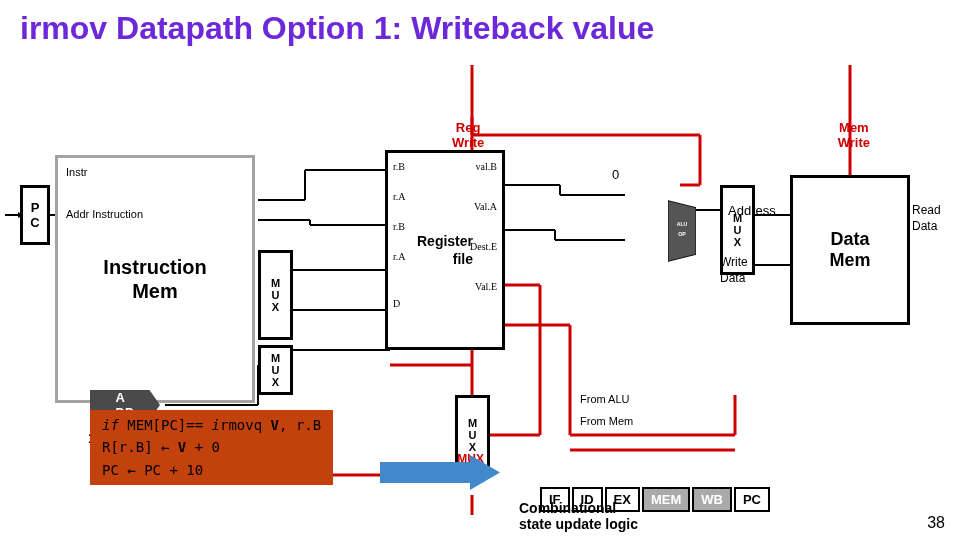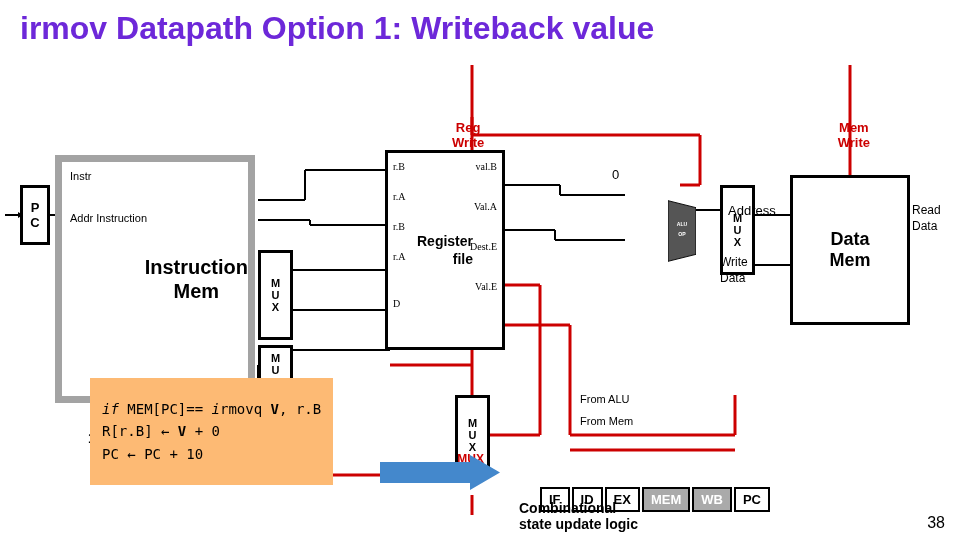--- a/index.html
+++ b/index.html
@@ -44,25 +44,25 @@
       background: #fff;
     }
 
     
     .instr-block {
       position: absolute;
       left: 55px;
       top: 100px;
       width: 200px;
       height: 248px;
-      border: 7px solid #a3a3a3;
+      border: 3px solid #a3a3a3;
       background: #fff;
       display: flex;
       flex-direction: column;
-      align-items: flex-end;
+      align-items: center;
       justify-content: center;
     }
     .instr-label-top {
       position: absolute;
       top: 8px;
       left: 8px;
       font-size: 11px;
     }
     .instr-label-top2 {
       position: absolute;
@@ -235,22 +235,22 @@
       bottom: 8px;
       right: 15px;
       font-size: 16px;
     }
 
     
     .code-block {
       position: absolute;
       left: 90px;
       bottom: 55px;
-      background: #fdba74;
-      padding: 20px 12px;
+      background: #c2410c;
+      padding: 4px 12px;
       font-size: 14px;
       font-family: monospace;
     }
     .code-line { line-height: 1.6; }
     .keyword { font-style: italic; }
     .bold-val { font-weight: bold; }
 
     
     .mux-select-label {
       position: absolute;

